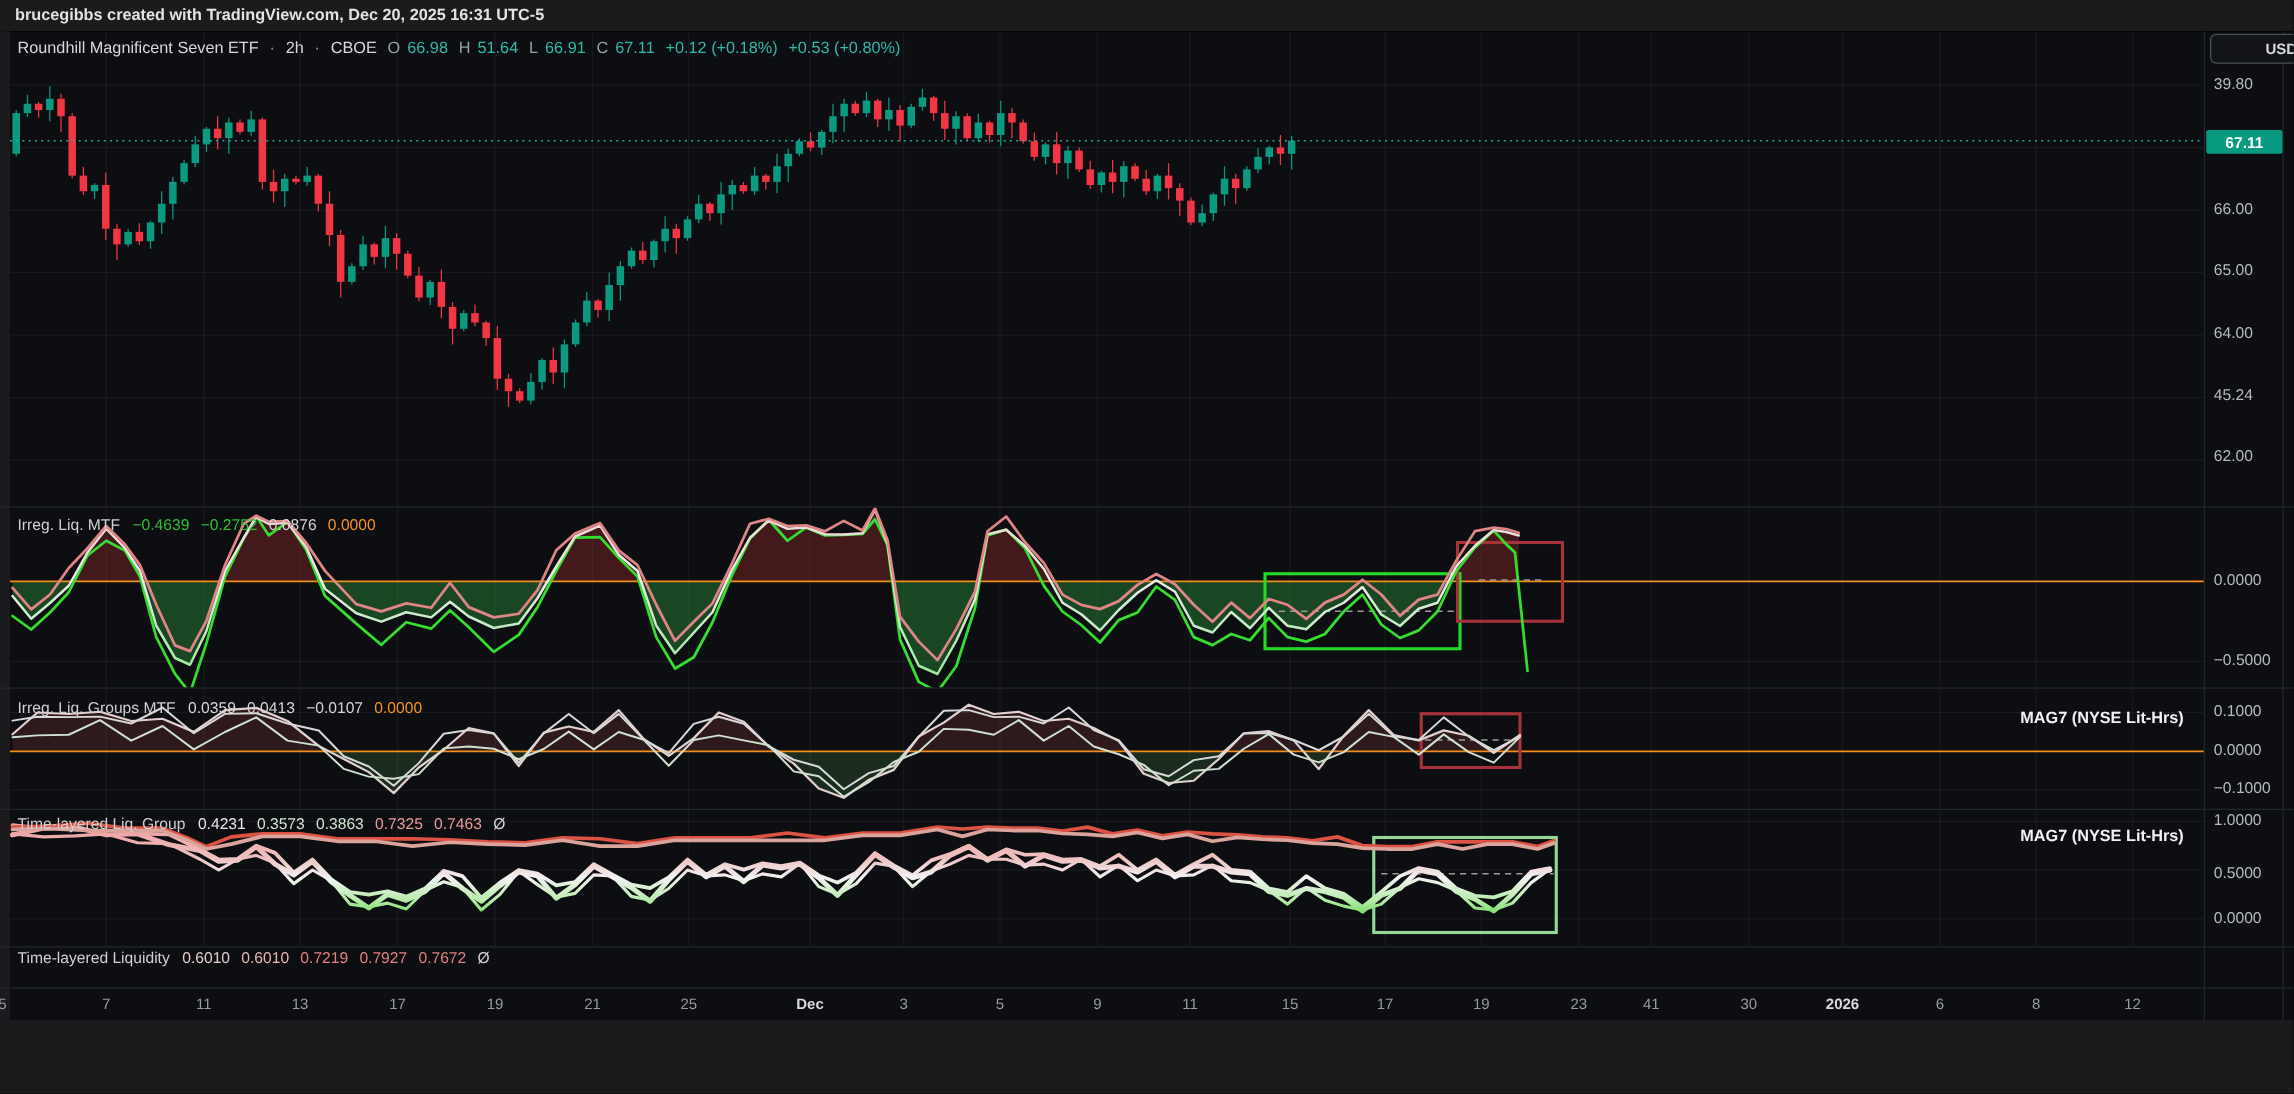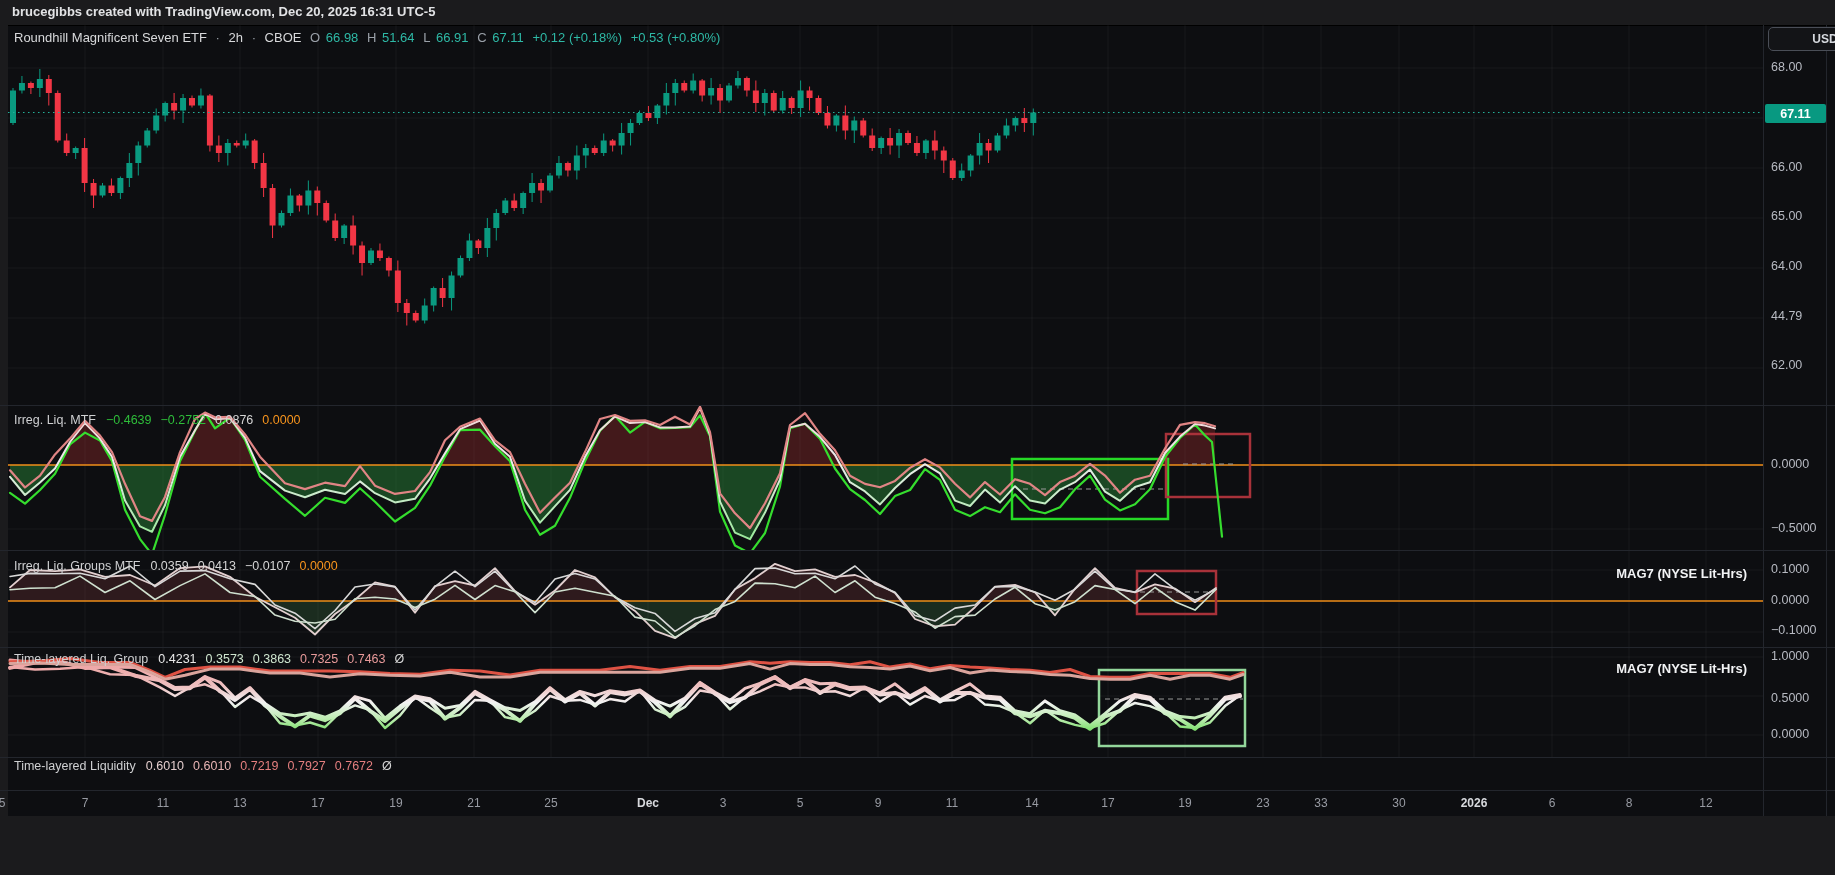--- a/index.html
+++ b/index.html
@@ -484,25 +484,25 @@
 
   <div class="sep-h" style="top:405px"></div>
   <div class="sep-h" style="top:550px"></div>
   <div class="sep-h" style="top:647px"></div>
   <div class="sep-h" style="top:757px"></div>
   <div class="sep-h" style="top:790px"></div>
   <div class="sep-v" style="left:1763px"></div>
   <div class="sep-v" style="left:1826px"></div>
 
   <div id="price-axis">
-      <div class="axis-label" style="top: 60px;">68.00</div>
+      <div class="axis-label" style="top: 60px;">39.80</div>
       <div class="axis-label" style="top: 160px;">66.00</div>
       <div class="axis-label" style="top: 209px;">65.00</div>
       <div class="axis-label" style="top: 259px;">64.00</div>
-      <div class="axis-label" style="top: 309px;">44.79</div>
+      <div class="axis-label" style="top: 309px;">45.24</div>
       <div class="axis-label" style="top: 358px;">62.00</div>
       <div class="axis-label" style="top: 457px;">0.0000</div>
       <div class="axis-label" style="top: 521px;">−0.5000</div>
       <div class="axis-label" style="top: 562px;">0.1000</div>
       <div class="axis-label" style="top: 593px;">0.0000</div>
       <div class="axis-label" style="top: 623px;">−0.1000</div>
       <div class="axis-label" style="top: 649px;">1.0000</div>
       <div class="axis-label" style="top: 691px;">0.5000</div>
       <div class="axis-label" style="top: 727px;">0.0000</div>
     </div>
@@ -513,25 +513,25 @@
       <div class="tick-label" style="left: 240px;">13</div>
       <div class="tick-label" style="left: 318px;">17</div>
       <div class="tick-label" style="left: 396px;">19</div>
       <div class="tick-label" style="left: 474px;">21</div>
       <div class="tick-label" style="left: 551px;">25</div>
       <div class="tick-label major" style="left: 648px;">Dec</div>
       <div class="tick-label" style="left: 723px;">3</div>
       <div class="tick-label" style="left: 800px;">5</div>
       <div class="tick-label" style="left: 878px;">9</div>
       <div class="tick-label" style="left: 952px;">11</div>
-      <div class="tick-label" style="left: 1032px;">14</div>
+      <div class="tick-label" style="left: 1032px;">15</div>
       <div class="tick-label" style="left: 1108px;">17</div>
       <div class="tick-label" style="left: 1185px;">19</div>
       <div class="tick-label" style="left: 1263px;">23</div>
-      <div class="tick-label" style="left: 1321px;">33</div>
+      <div class="tick-label" style="left: 1321px;">41</div>
       <div class="tick-label" style="left: 1399px;">30</div>
       <div class="tick-label major" style="left: 1474px;">2026</div>
       <div class="tick-label" style="left: 1552px;">6</div>
       <div class="tick-label" style="left: 1629px;">8</div>
       <div class="tick-label" style="left: 1706px;">12</div>
     </div>
 
   <div id="bottom-bar" class="bar">
     
   </div>

